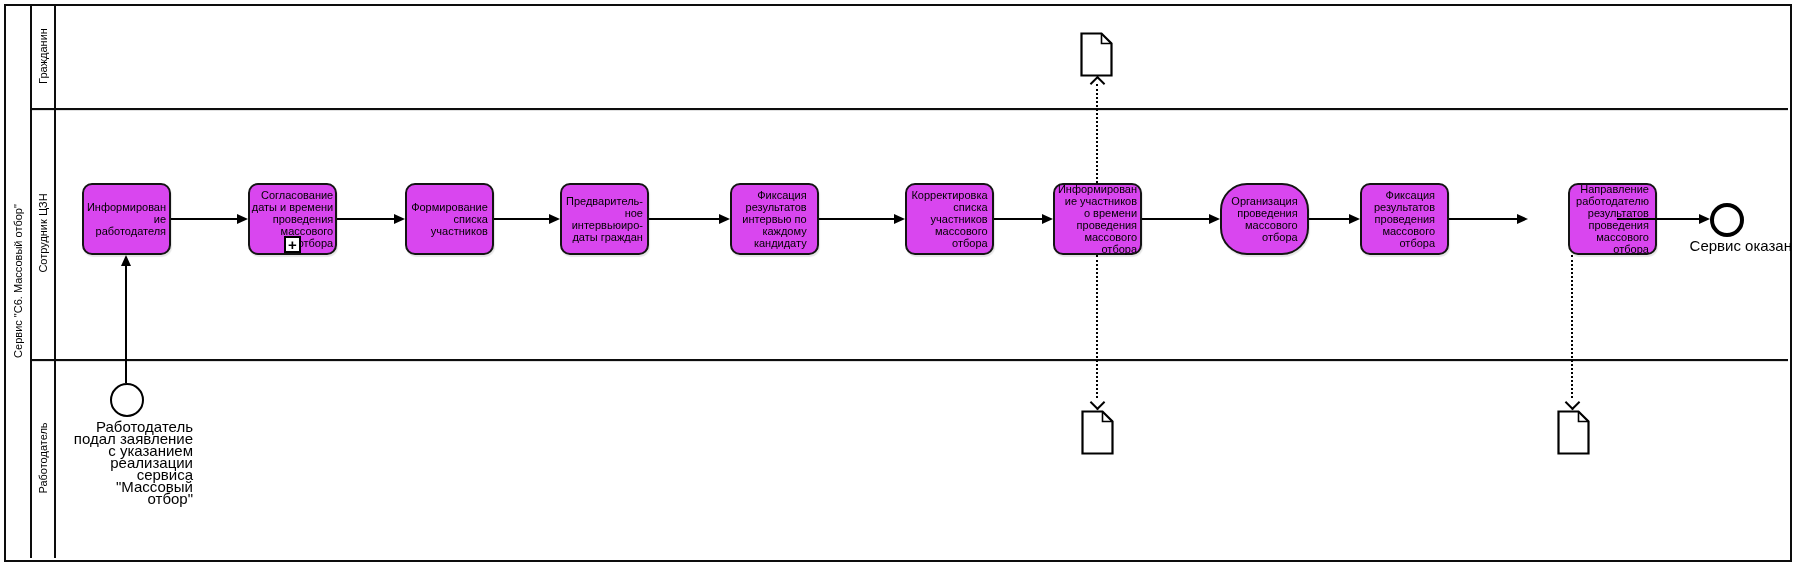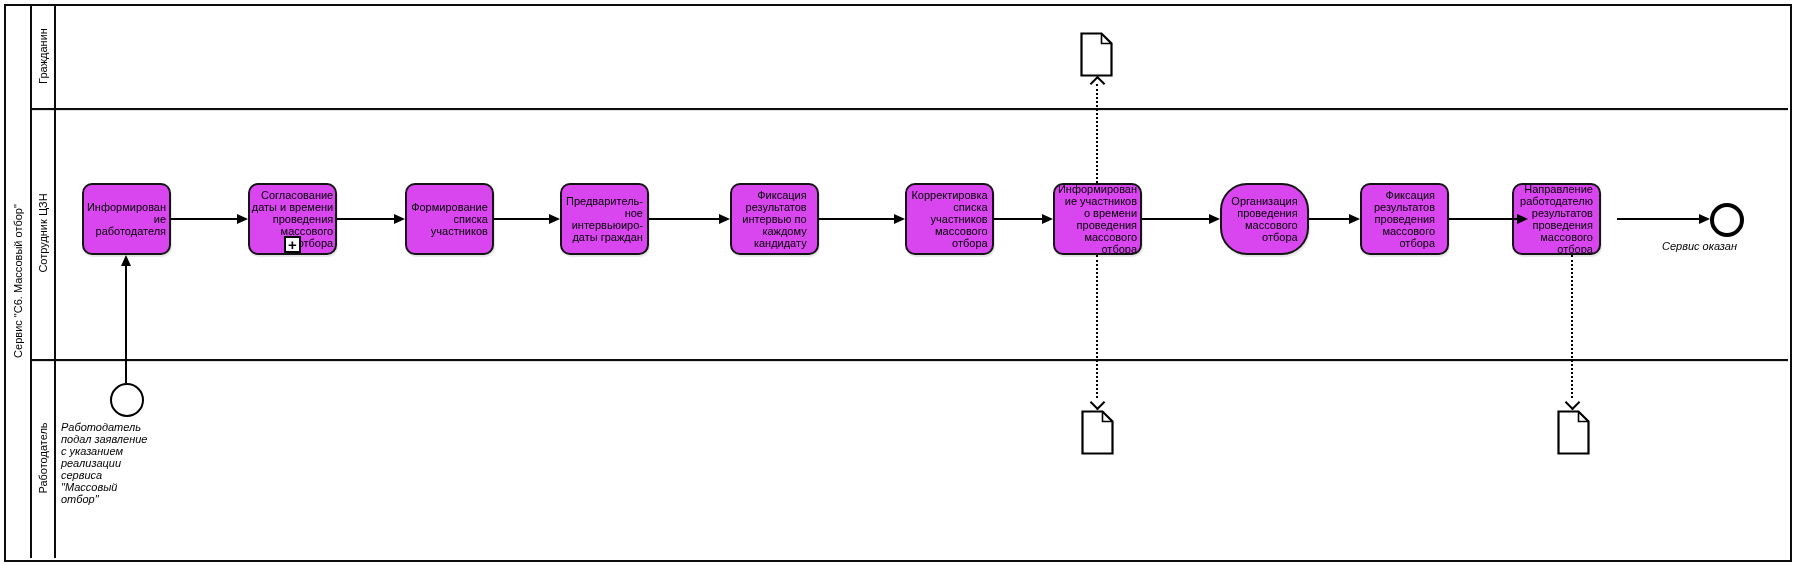--- a/index.html
+++ b/index.html
@@ -21,21 +21,21 @@
   .head-r{position:absolute;width:0;height:0;border-top:5px solid transparent;
           border-bottom:5px solid transparent;border-left:11px solid #000;}
   .head-u{position:absolute;width:0;height:0;border-left:5px solid transparent;
           border-right:5px solid transparent;border-bottom:11px solid #000;}
   .chev{position:absolute;width:9px;height:9px;border-top:2px solid #000;border-left:2px solid #000;}
   .chev-up{transform:rotate(45deg);}
   .chev-down{transform:rotate(225deg);}
   .event{position:absolute;width:34px;height:34px;border-radius:50%;background:#fff;box-sizing:border-box;}
   .start{border:2px solid #000;}
   .end{border:4px solid #000;}
-  .elabel{position:absolute;font-size:11px;line-height:12px;text-align:left;white-space:pre-line;font-style:italic;}
+  .elabel{position:absolute;font-size:15px;line-height:12px;text-align:right;white-space:pre-line;}
   .marker{position:absolute;width:17px;height:17px;border:2px solid #000;background:#fff;
           box-sizing:border-box;display:flex;align-items:center;justify-content:center;
           font-size:15px;font-weight:bold;line-height:13px;}
   .doc{position:absolute;}
 </style>
 </head>
 <body>
 
 <div class="canvas">
 
@@ -96,21 +96,21 @@
 отбора</div>
   <div class="task" style="left:1220px;top:183px;border-radius:27px;">Организация
 проведения
 массового
 отбора</div>
   <div class="task" style="left:1360px;top:183px;">Фиксация
 результатов
 проведения
 массового
 отбора</div>
-  <div class="task" style="left:1512px;top:183px;">Направление
+  <div class="task" style="left:1568px;top:183px;">Направление
 работодателю
 результатов
 проведения
 массового
 отбора</div>
 
   <div class="flow" style="left:171px;top:218px;width:68px;"></div>
   <div class="head-r" style="left:237px;top:214px;"></div>
   <div class="flow" style="left:337px;top:218px;width:59px;"></div>
   <div class="head-r" style="left:394px;top:214px;"></div>

